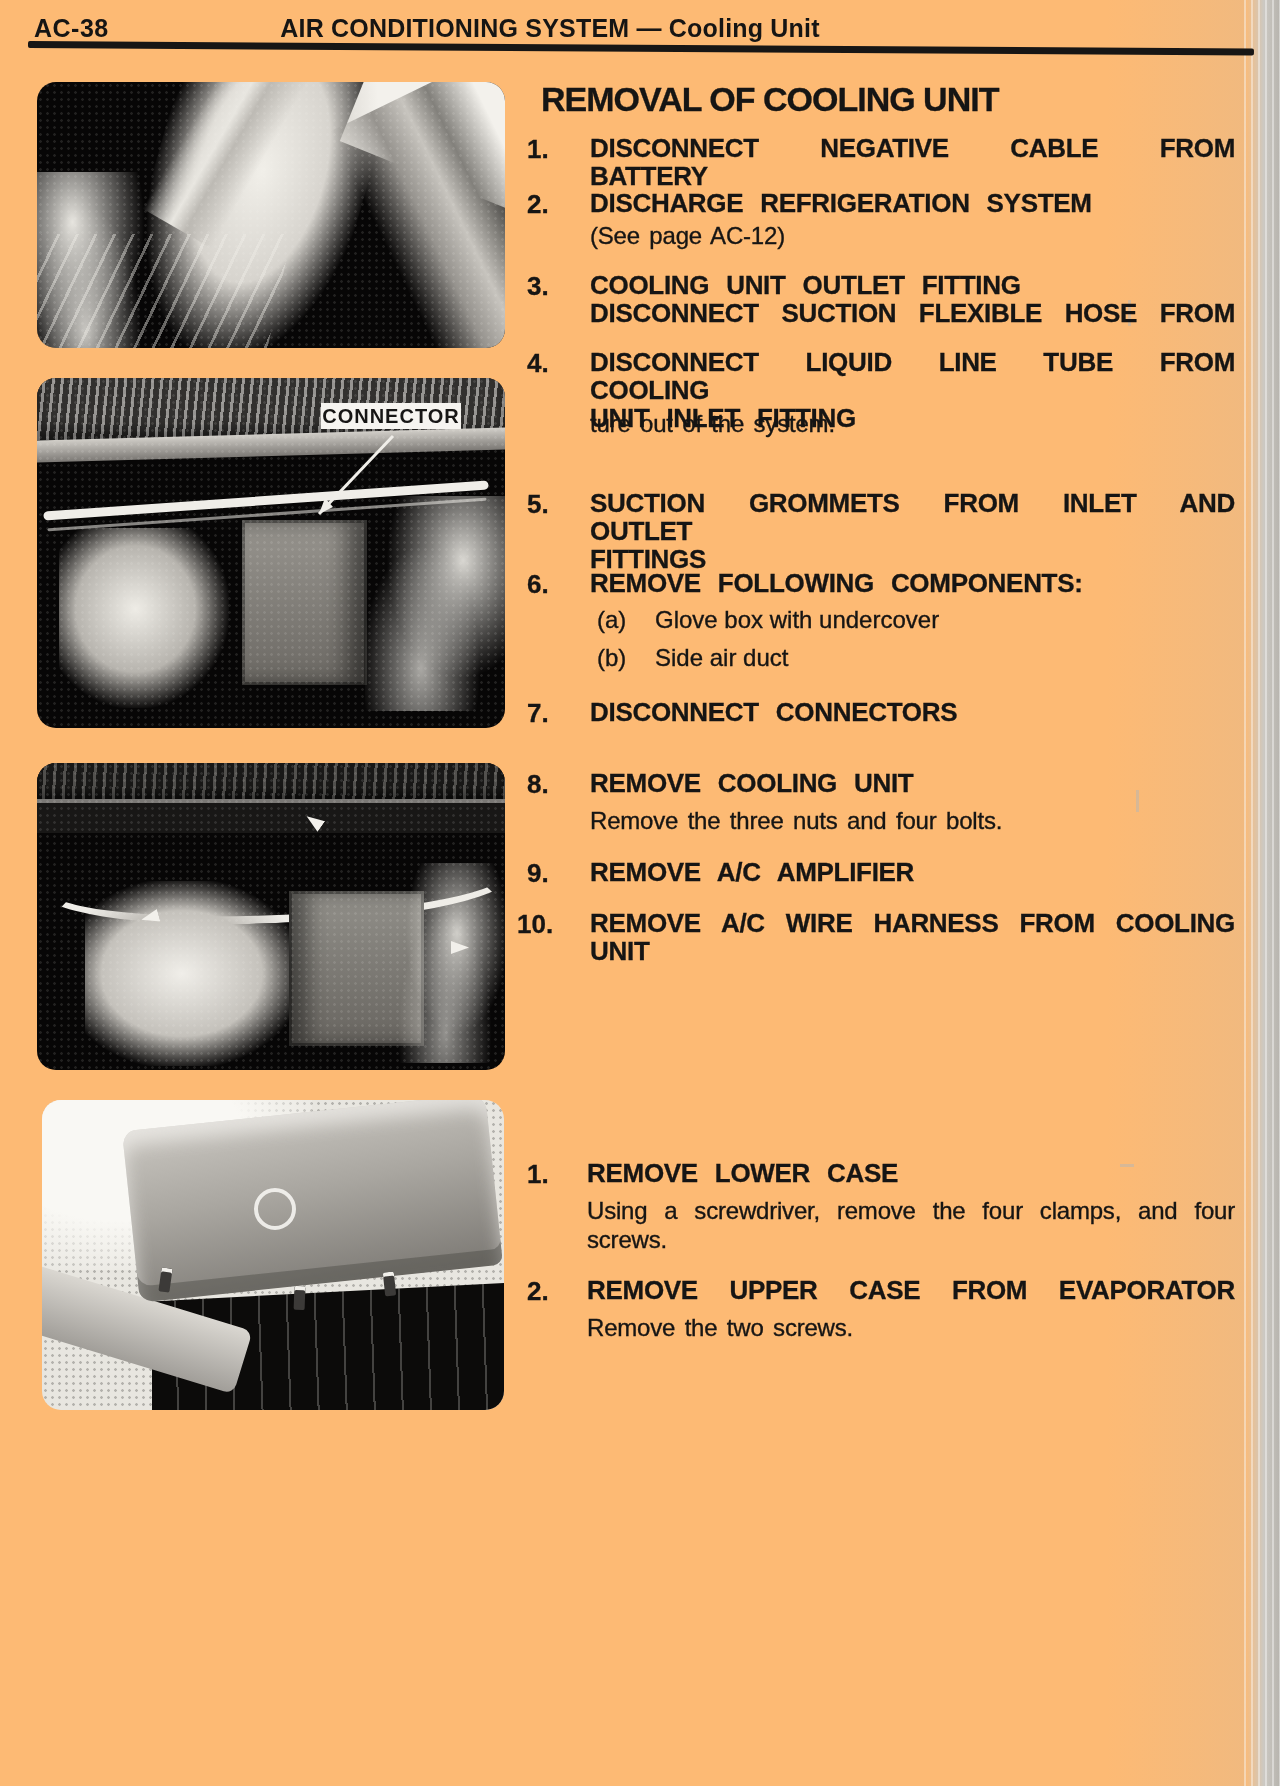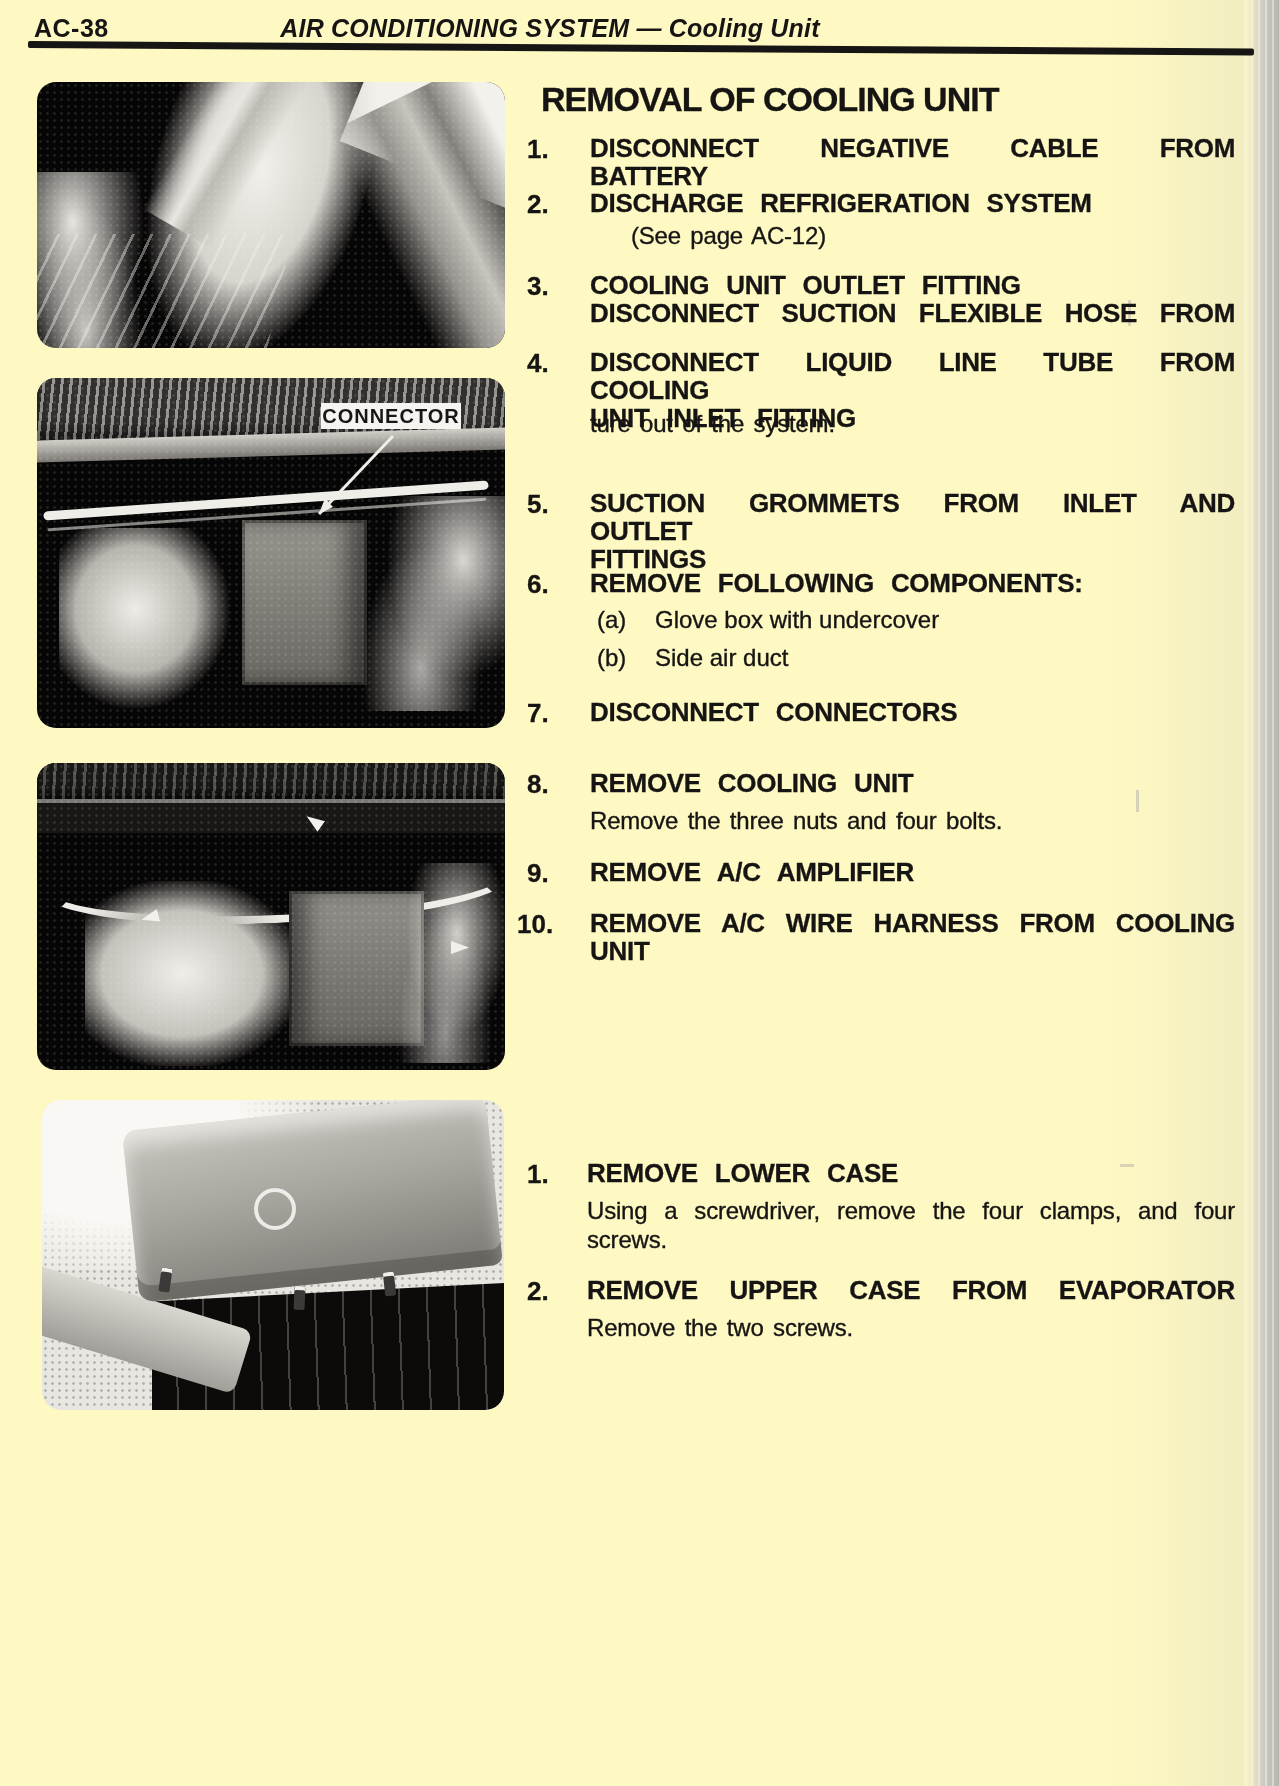--- a/index.html
+++ b/index.html
@@ -1,29 +1,29 @@
 <!DOCTYPE html>
 <html><head>
 <meta charset="utf-8">
 <style>
   html,body{margin:0;padding:0;}
   body{width:1280px;height:1786px;font-family:"Liberation Sans",sans-serif;background:#e9e7e2;}
-  .page{position:relative;width:1280px;height:1786px;background:#fef9c3;overflow:hidden;color:#161514;}
+  .page{position:relative;width:1280px;height:1786px;background:#fdba74;overflow:hidden;color:#161514;}
 
   
   .scan-wash{position:absolute;top:0;bottom:0;right:34px;width:140px;background:linear-gradient(90deg,rgba(185,183,177,0),rgba(185,183,177,.18));}
   .scan-band{position:absolute;top:0;bottom:0;right:0;width:36px;
     background:linear-gradient(90deg,rgba(200,198,192,0) 0%,#ccc9c3 55%,#b7b4ae 100%);}
   .scan-band i{position:absolute;inset:0;display:block;
     background:repeating-linear-gradient(90deg,rgba(255,255,255,.4) 0 2px,rgba(0,0,0,0) 2px 7px);}
   .artifact{position:absolute;background:#b9b7b1;opacity:.55;}
 
   
   .pagecode{position:absolute;left:34px;top:14px;font-size:25px;font-weight:bold;letter-spacing:.5px;}
-  .headtitle{position:absolute;left:0;right:180px;top:14px;text-align:center;font-size:25px;font-weight:bold;letter-spacing:.2px;font-style:italic;}
+  .headtitle{position:absolute;left:0;right:180px;top:14px;text-align:center;font-size:25px;font-weight:bold;letter-spacing:.2px;}
   .rule{position:absolute;left:28px;top:41px;width:1226px;height:7px;background:#171615;transform:rotate(.35deg);transform-origin:left center;border-radius:2px;}
 
   
   .photo{position:absolute;background:#070606;overflow:hidden;border-radius:19px;}
   .photo div{position:absolute;}
   .spk{inset:0;background-image:radial-gradient(circle,rgba(245,243,238,.95) 1px,rgba(0,0,0,0) 1.6px);background-size:7px 7px;opacity:.12;}
   .spkd{inset:0;background-image:radial-gradient(circle,rgba(35,34,32,.7) 1px,rgba(0,0,0,0) 1.6px);background-size:7px 7px;opacity:.38;}
 
   .p1-hose{left:110px;top:-30px;width:210px;height:310px;transform:rotate(16deg);
     background:radial-gradient(ellipse at 50% 38%,#f1efe9 0%,#d7d4ce 42%,rgba(20,20,20,0) 72%);}
@@ -182,21 +182,21 @@
         <div class="hl jl">DISCONNECT NEGATIVE CABLE FROM BATTERY</div>
       </div>
   </div>
 
   <div class="step" style="left:527px;top:189px;width:708px;">
     <span class="num">2.</span>
     <div class="lines">
         <div class="hl">DISCHARGE REFRIGERATION SYSTEM</div>
       </div>
   </div>
-  <div class="bd" style="left:590px;top:221px;width:645px;margin-left:41px;">(See page AC-12)</div>
+  <div class="bd" style="left:590px;top:221px;width:645px;">(See page AC-12)</div>
 
   <div class="step" style="left:527px;top:271px;width:708px;">
     <span class="num">3.</span>
     <div class="lines">
       <div class="hl">COOLING UNIT OUTLET FITTING</div>
       <div class="hl jl">DISCONNECT SUCTION FLEXIBLE HOSE FROM</div>
     </div>
   </div>
 
   <div class="step" style="left:527px;top:348px;width:708px;">

